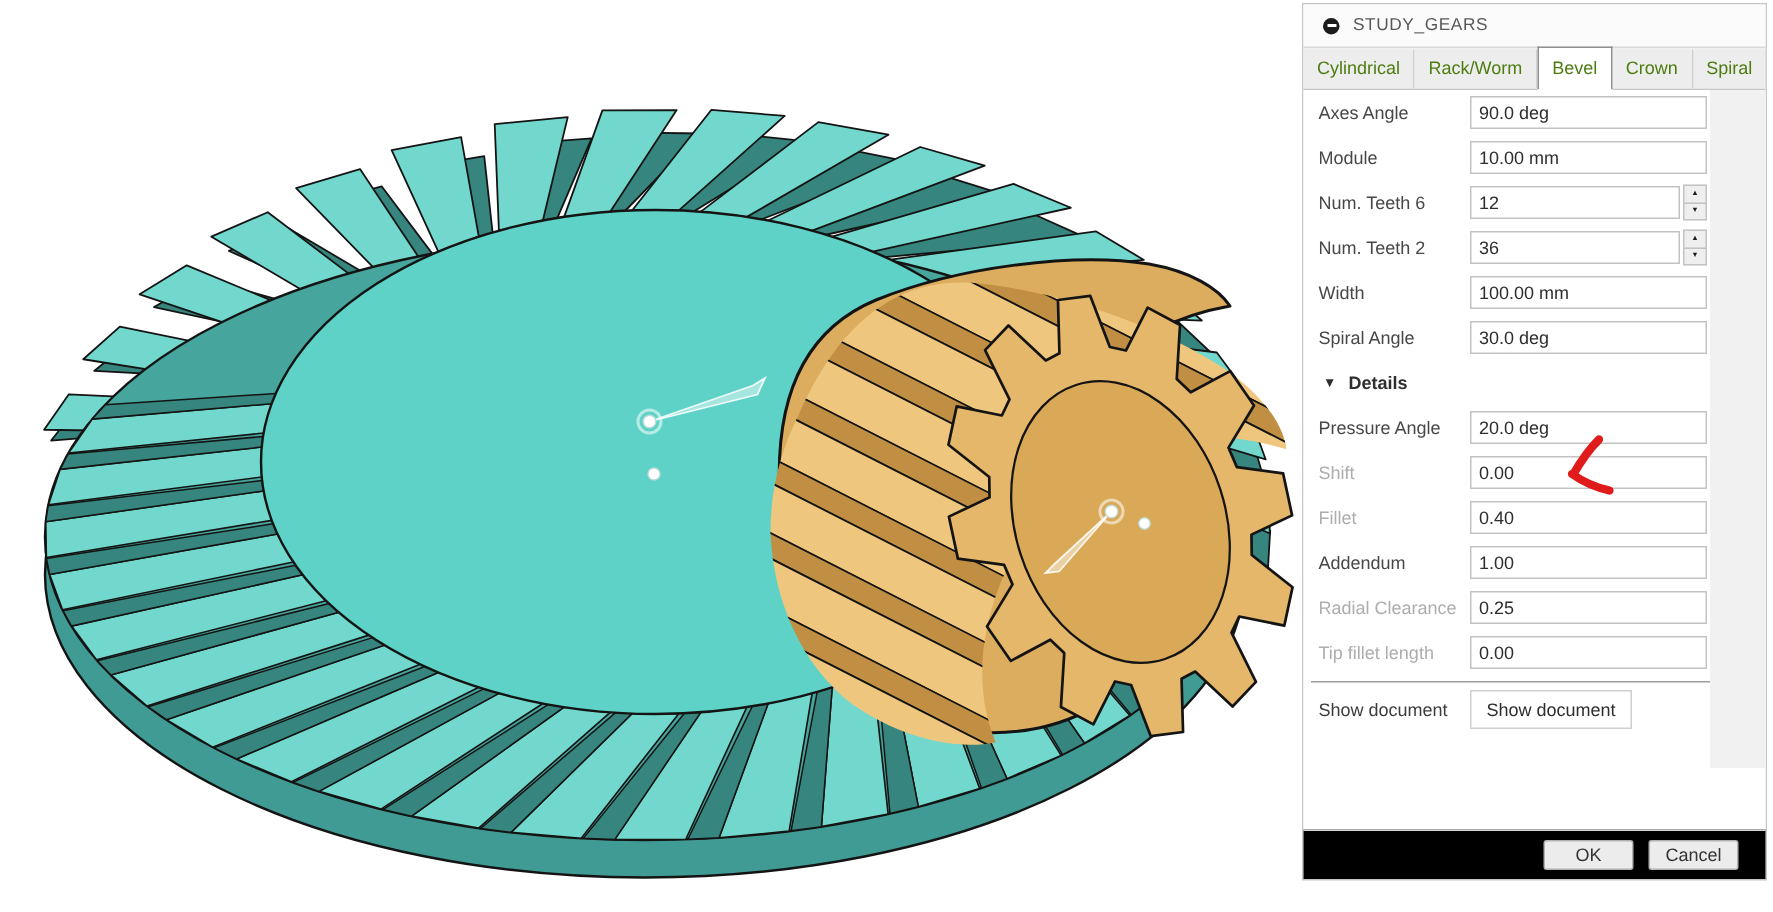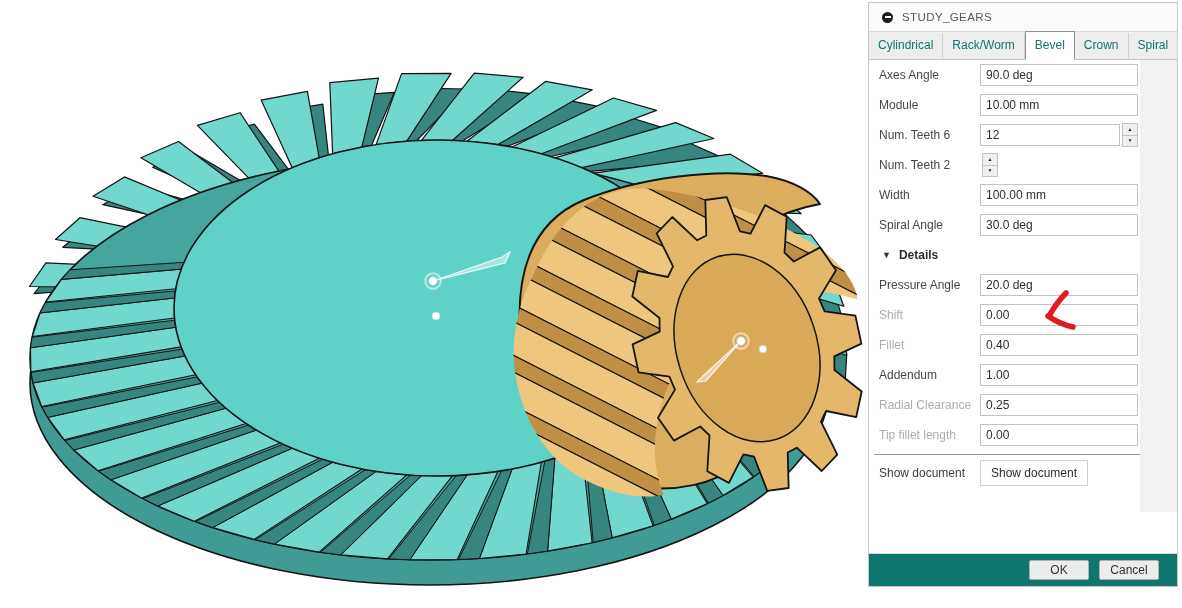--- a/index.html
+++ b/index.html
@@ -10,21 +10,21 @@
   
   .panel{position:absolute;left:868px;top:2px;width:310px;height:585px;background:#fff;
          border:1px solid #c6c6c6;box-sizing:border-box;}
   .p-header{height:28px;display:flex;align-items:center;gap:9px;padding-left:13px;
             background:#fbfbfb;border-bottom:1px solid #dadada;}
   .minus-icon{width:11px;height:11px;border-radius:50%;background:#1c1c1c;position:relative;flex:none;}
   .minus-icon::after{content:'';position:absolute;left:2.5px;top:4.6px;width:6px;height:1.7px;background:#fff;}
   .p-title{font-size:11.5px;color:#585858;letter-spacing:.4px;}
   .tabbar{height:28px;background:#f0f0f0;border-bottom:1px solid #c6c6c6;display:flex;
           align-items:flex-end;box-sizing:border-box;}
-  .tab{font-size:12px;color:#0f766e;padding:0 9px;line-height:25px;height:26px;
+  .tab{font-size:12px;color:#4d7c0f;padding:0 9px;line-height:25px;height:26px;
        border-right:1px solid #cfcfcf;background:#ededed;white-space:nowrap;}
   .tab.active{background:#fff;border:1px solid #8f8f8f;border-bottom:1px solid #fff;
               margin-bottom:-1px;height:27px;line-height:26px;position:relative;z-index:2;}
   .p-body{position:relative;height:494px;background:#fff;}
   .gutter{position:absolute;top:0;right:0;width:37px;height:452px;background:#f1f1f1;}
   .row{display:flex;align-items:center;height:30px;padding-left:10px;position:relative;z-index:1;}
   .row label{flex:none;width:95px;padding-right:6px;font-size:12px;color:#474747;}
   .row label.dim{color:#adadad;}
   .finput{width:146px;height:20px;border:1px solid #c3c3c3;background:#fff;color:#2e2e2e;
           font:12px "Liberation Sans",sans-serif;padding:0 5px;}
@@ -34,21 +34,21 @@
             line-height:1;display:flex;align-items:center;justify-content:center;box-sizing:border-box;}
   .spin-btn + .spin-btn{margin-top:-1px;}
   .details-row{height:30px;display:flex;align-items:center;gap:8px;padding-left:13px;
                font-size:12px;font-weight:bold;color:#2e2e2e;}
   .tri{font-size:9px;color:#2e2e2e;}
   hr.sep1{border:none;border-top:1px solid #9c9c9c;margin:4px 5px 0 5px;}
   .showdoc-row{height:36px;display:flex;align-items:center;padding-left:10px;}
   .showdoc-row label{flex:none;width:95px;padding-right:6px;font-size:12px;color:#3c3c3c;}
   .showdoc-btn{font-size:12px;color:#2e2e2e;background:#fff;border:1px solid #cfcfcf;
                height:26px;padding:0 10px;font-family:"Liberation Sans",sans-serif;}
-  .p-footer{position:absolute;left:0;right:0;bottom:0;height:33px;background:#0f766e;
+  .p-footer{position:absolute;left:0;right:0;bottom:0;height:33px;background:#000000;
             border-top:1px solid #d6d6d6;display:flex;align-items:center;
             justify-content:flex-end;gap:10px;padding-right:18px;box-sizing:border-box;}
   .btn{width:60px;height:20px;font-size:12px;color:#333;background:#ececec;
        border:1px solid #b1b1b1;border-radius:2px;font-family:"Liberation Sans",sans-serif;}
   
   #backlash-arrow{position:absolute;left:1038px;top:286px;width:90px;height:55px;z-index:6;pointer-events:none;}
 </style>
 </head>
 <body>
 
@@ -202,20 +202,21 @@
       <div class="row">
         <label>Num. Teeth 6</label>
         <input class="finput short" value="12" style="">
         <span class="spinwrap">
           <span class="spin-btn">▲</span>
           <span class="spin-btn">▼</span>
         </span>
       </div>
       <div class="row">
         <label>Num. Teeth 2</label>
+        <input class="finput short" value="36" style="">
         <span class="spinwrap">
           <span class="spin-btn">▲</span>
           <span class="spin-btn">▼</span>
         </span>
       </div>
       <div class="row">
         <label>Width</label>
         <input class="finput" value="100.00 mm" style="">
       </div>
       <div class="row">

